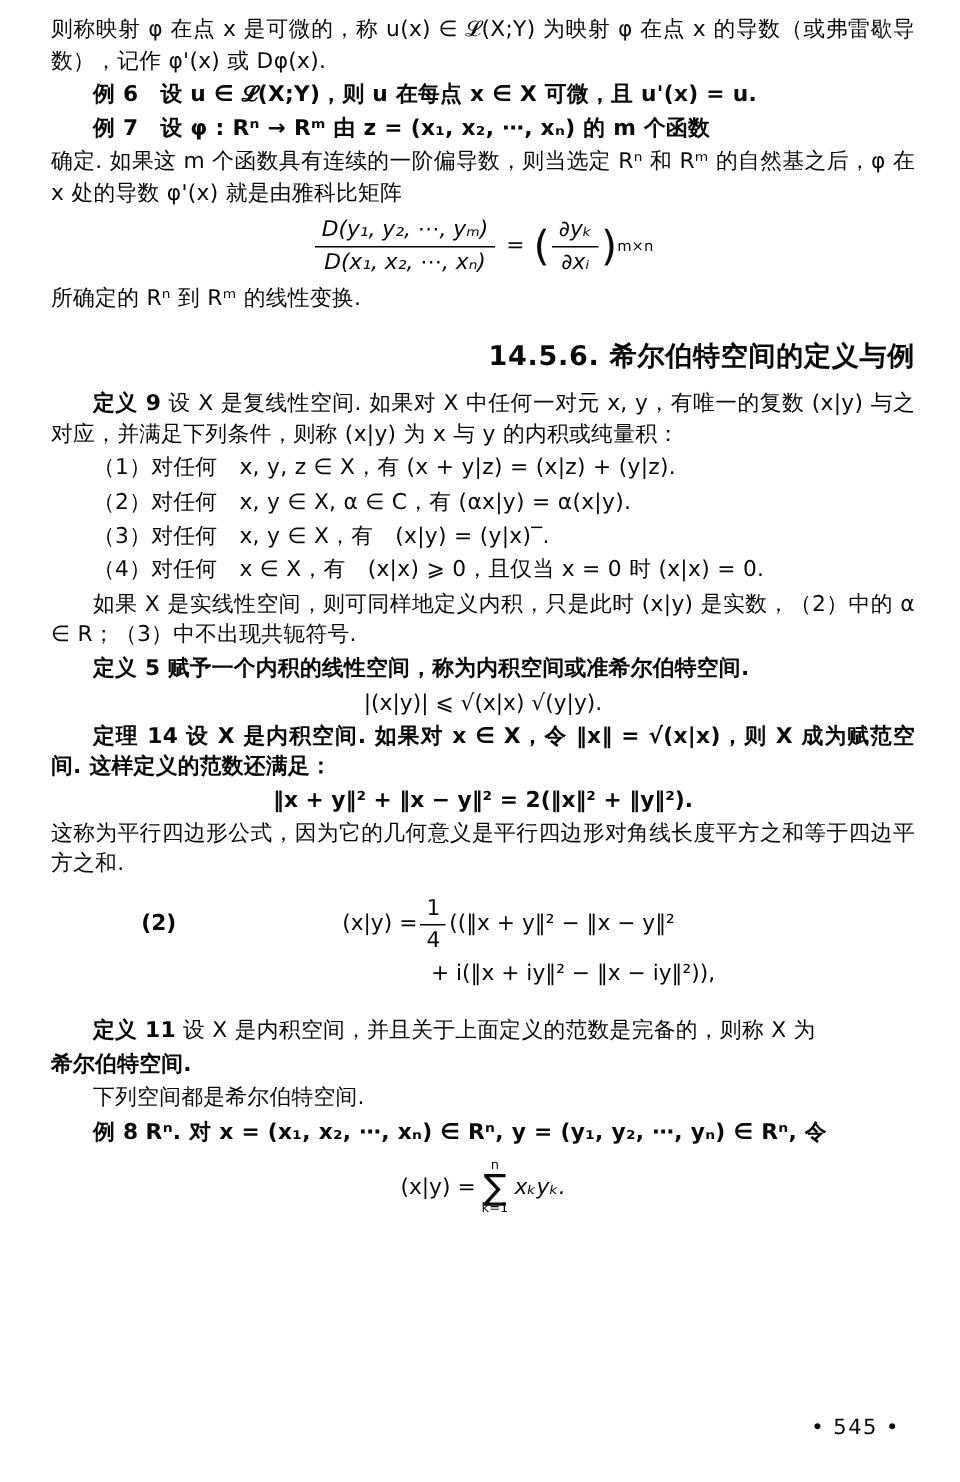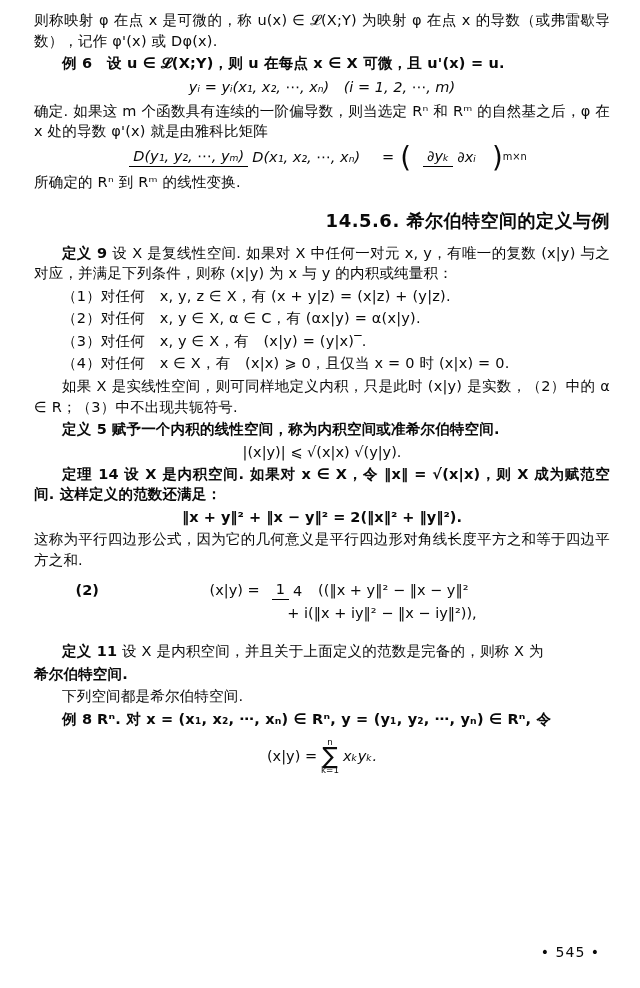--- a/index.html
+++ b/index.html
@@ -61,24 +61,24 @@
     font-size: 14.5px;
   }
   .eq-label {
     display: inline-block;
     width: 34px;
     text-align: left;
     font-weight: bold;
   }
   .frac {
     display: inline-flex;
-    flex-direction: row;
+    flex-direction: column;
     align-items: center;
     vertical-align: middle;
-    margin: 0 12px;
+    margin: 0 2px;
   }
   .frac .num {
     border-bottom: 1.3px solid #000;
     padding: 0 4px 1px 4px;
     line-height: 1.25;
   }
   .frac .den {
     padding: 1px 4px 0 4px;
     line-height: 1.25;
   }
@@ -114,24 +114,24 @@
   <div class="content">
 
     <p class="para">
       <span>则称映射 φ 在点 x 是可微的，称 u(x) ∈ 𝓛(X;Y) 为映射 φ 在点 x 的导数（或弗雷歇导数），记作 φ'(x) 或 Dφ(x).</span>
     </p>
 
     <p class="para indent">
       <span class="b">例 6　设 u ∈ 𝓛(X;Y)，则 u 在每点 x ∈ X 可微，且 u'(x) = u.</span>
     </p>
 
-
-    <div class="center">
-      <span class="it">yᵢ = yᵢ(x₁, x₂, ⋯, xₙ)　(i = 1, 2, ⋯, m)</span>
-    </div>
+    <p class="para indent">
+      <span class="b">例 7　设 φ : Rⁿ → Rᵐ 由 z = (x₁, x₂, ⋯, xₙ) 的 m 个函数</span>
+    </p>
+
 
     <p class="para">
       <span>确定. 如果这 m 个函数具有连续的一阶偏导数，则当选定 Rⁿ 和 Rᵐ 的自然基之后，φ 在 x 处的导数 φ'(x) 就是由雅科比矩阵</span>
     </p>
 
     <div class="eq-row">
       <span class="frac">
         <span class="num it">D(y₁, y₂, ⋯, yₘ)</span>
         <span class="den it">D(x₁, x₂, ⋯, xₙ)</span>
       </span>

